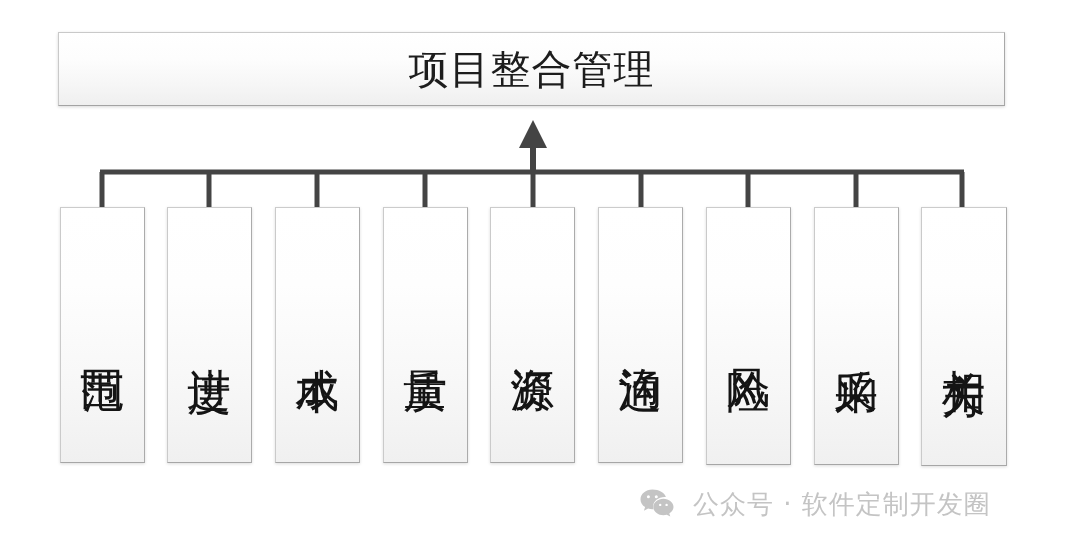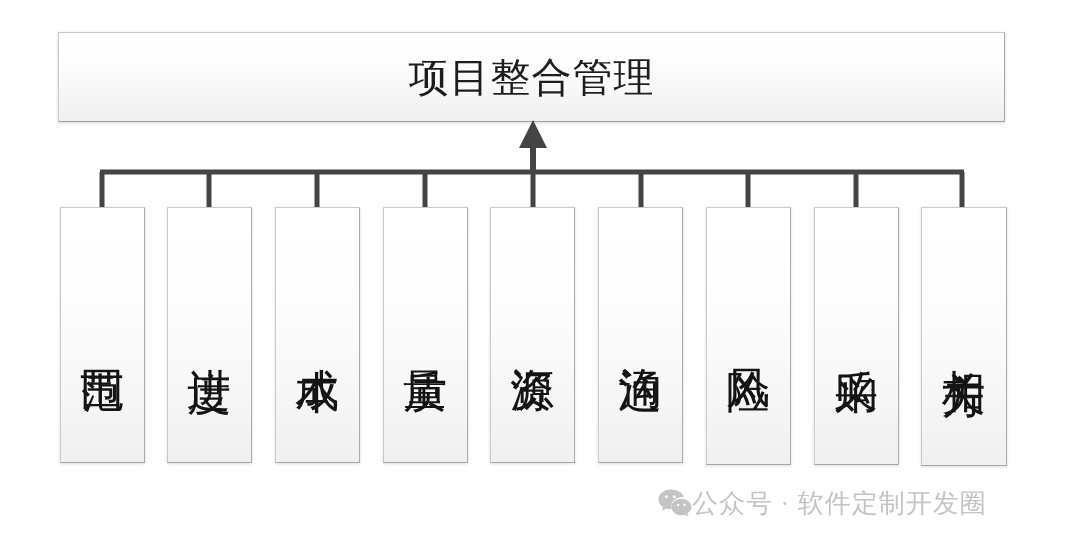--- a/index.html
+++ b/index.html
@@ -22,21 +22,21 @@
     width: 1080px;
     height: 554px;
   }
 
   
   .root-box {
     position: absolute;
     left: 58px;
     top: 32px;
     width: 947px;
-    height: 90px;
+    height: 74px;
     box-sizing: border-box;
     border: 1px solid #b4b4b4;
     border-top-color: #c9c9c9;
     border-left-color: #c9c9c9;
     border-right-color: #a8a8a8;
     border-bottom-color: #a3a3a3;
     background: linear-gradient(to bottom,
                 #ffffff 0%,
                 #fdfdfd 35%,
                 #f6f6f6 72%,
@@ -92,27 +92,26 @@
     text-align: center;
     writing-mode: vertical-rl;
     text-orientation: upright;
     letter-spacing: 2px;
     white-space: nowrap;
   }
 
   
   .watermark {
     position: absolute;
-    left: 658px;
+    left: 640px;
     top: 489px;
     display: flex;
     align-items: center;
-    gap: 0;
+    gap: 19px;
     color: #c4c4c4;
-    font-family: Liberation Serif, serif;
   }
   .wechat-icon {
     width: 34px;
     height: 30px;
     flex: 0 0 auto;
     display: block;
   }
   .watermark-text {
     font-size: 26px;
     line-height: 1;

